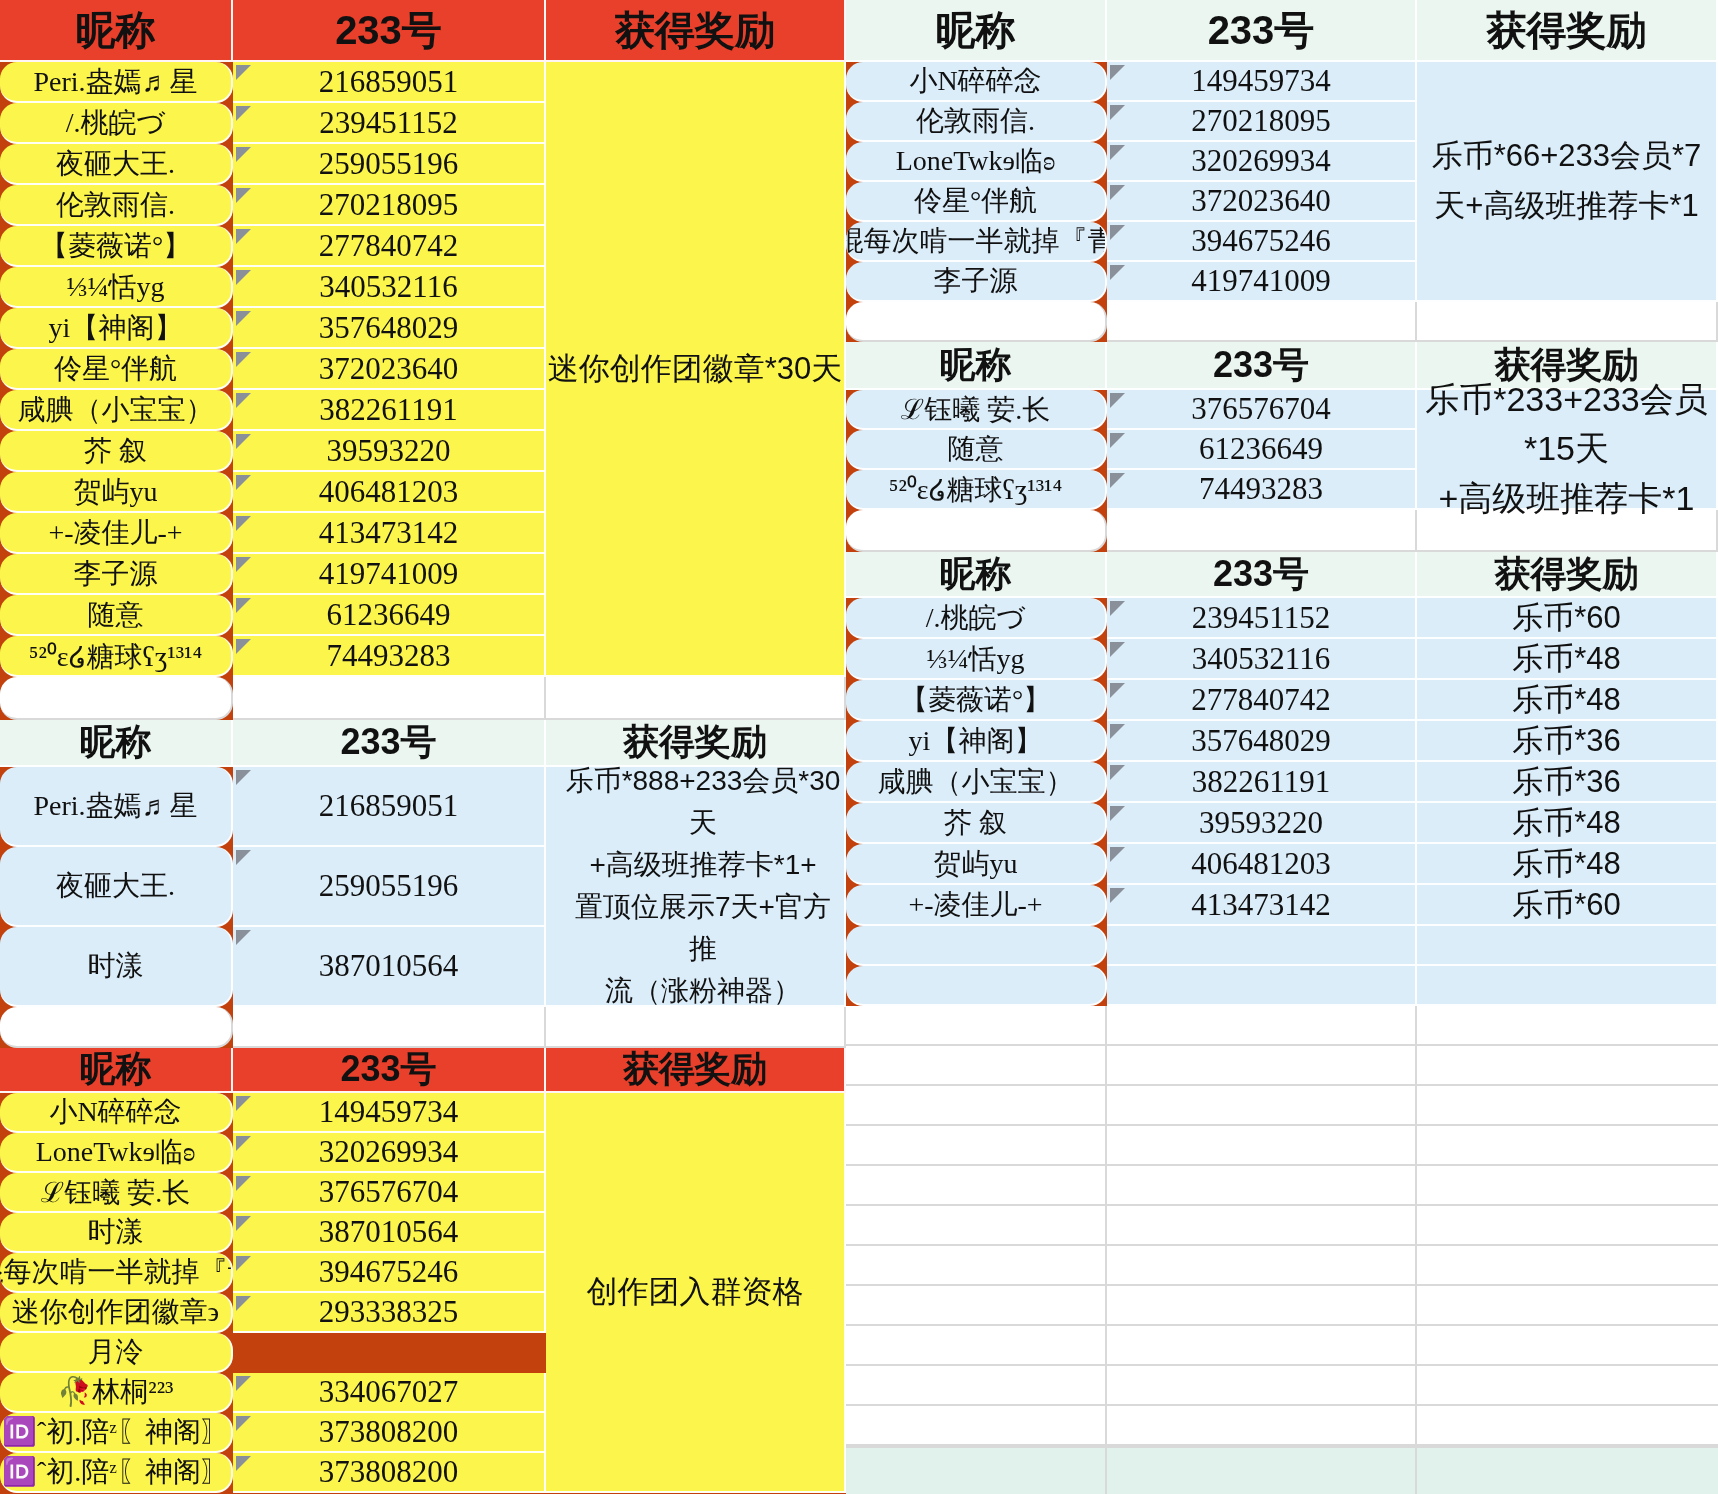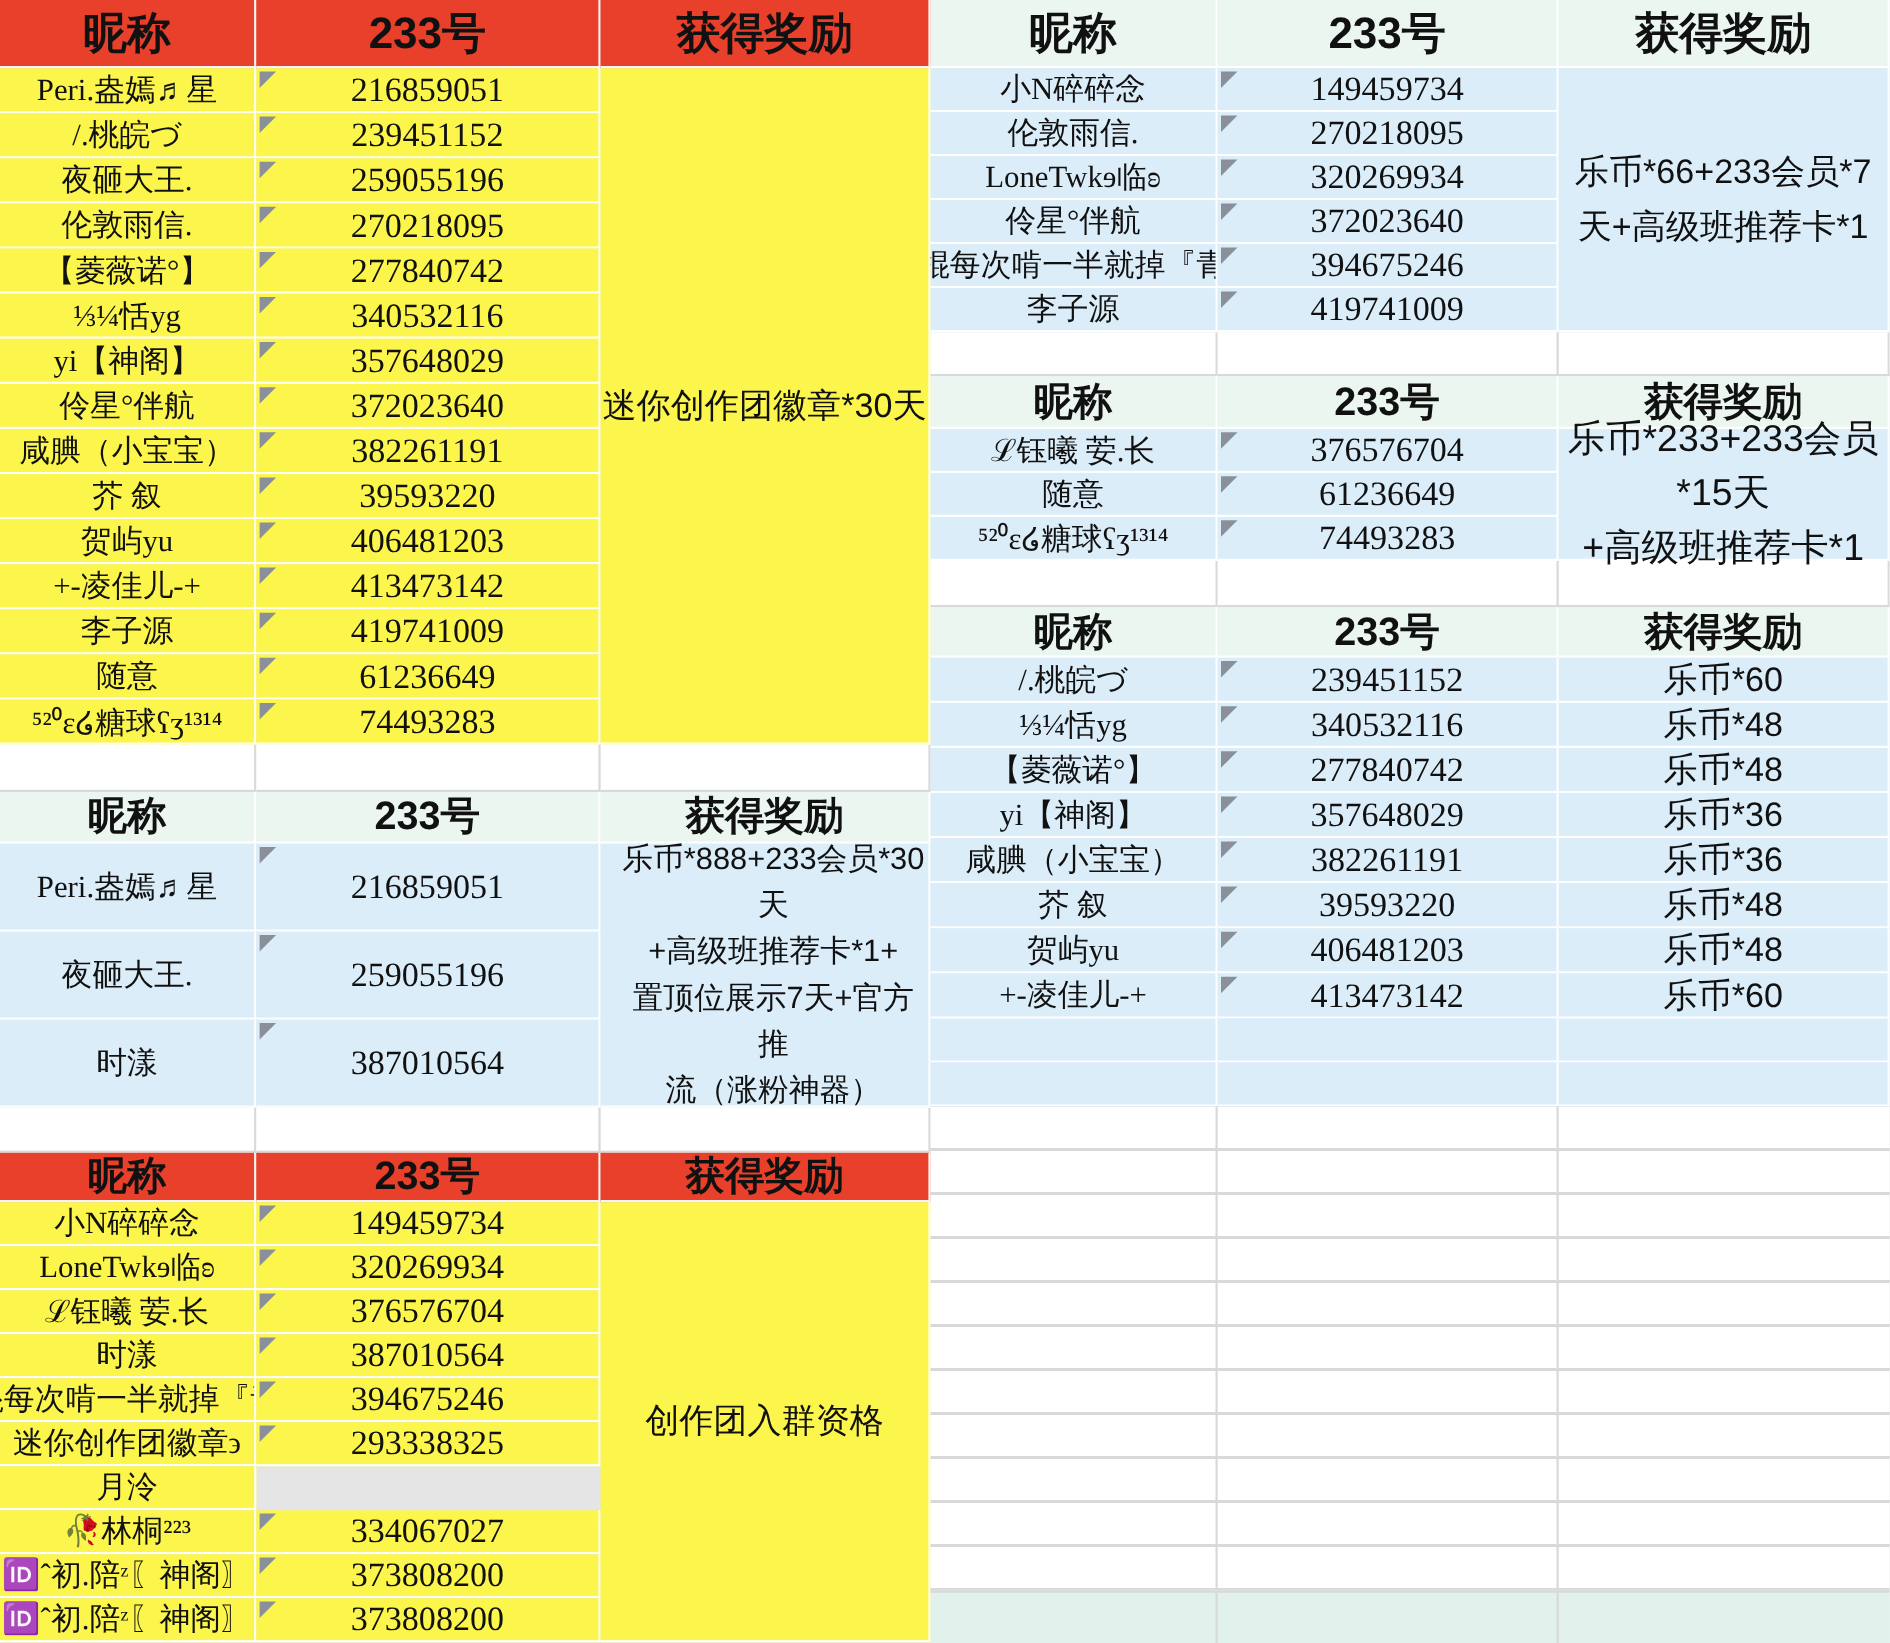--- a/index.html
+++ b/index.html
@@ -1,16 +1,16 @@
 <!DOCTYPE html>
 <html><head>
 <meta charset="utf-8">
 <style>
   html,body{margin:0;padding:0;background:#fff;}
-  .sheet{position:relative;width:1718px;height:1494px;overflow:hidden;background:#e5e5e5;
+  .sheet{position:relative;width:1718px;height:1494px;overflow:hidden;background:#c2410c;
          font-family:"Liberation Sans",sans-serif;color:#111;}
   .stack{position:absolute;top:0;}
   .stack.left{left:0;width:846px;}
   .stack.right{left:846px;width:872px;}
 
   .tbl{position:relative;}
   .row,.thead,.spacer{display:flex;}
   .cell{box-sizing:border-box;display:flex;align-items:center;justify-content:center;
         border-right:2px solid rgba(255,255,255,.95);border-bottom:2px solid rgba(255,255,255,.95);
         overflow:hidden;white-space:nowrap;}
@@ -34,21 +34,21 @@
   .blue .cell,.reward.blue{background:#dbedf9;}
 
   
   .l1 .thead{height:62px;} .l1 .row{height:41px;}
   .l2 .thead{height:47px;} .l2 .row{height:80px;}
   .l3 .thead{height:45px;} .l3 .row{height:40px;}
   .r1 .thead{height:62px;} .r1 .row{height:40px;}
   .r2 .thead{height:48px;} .r2 .row{height:40px;}
   .r3 .thead{height:46px;} .r3 .row{height:41px;}
 
-  .cn{font-family:"Liberation Serif",serif;font-size:28px;}
+  .cn{font-family:"Liberation Serif",serif;font-size:28px;border-radius:17px;}
   .ci{font-family:"Liberation Serif",serif;font-size:31px;position:relative;}
   .cr.rtext{font-size:31px;}
 
   .marker{position:absolute;top:3px;left:3px;width:0;height:0;
           border-top:15px solid #8a9099;border-right:15px solid transparent;}
 
   
   .reward{position:absolute;right:0;bottom:0;box-sizing:border-box;
           display:flex;align-items:center;justify-content:center;text-align:center;
           white-space:pre-line;border-right:2px solid rgba(255,255,255,.95);

